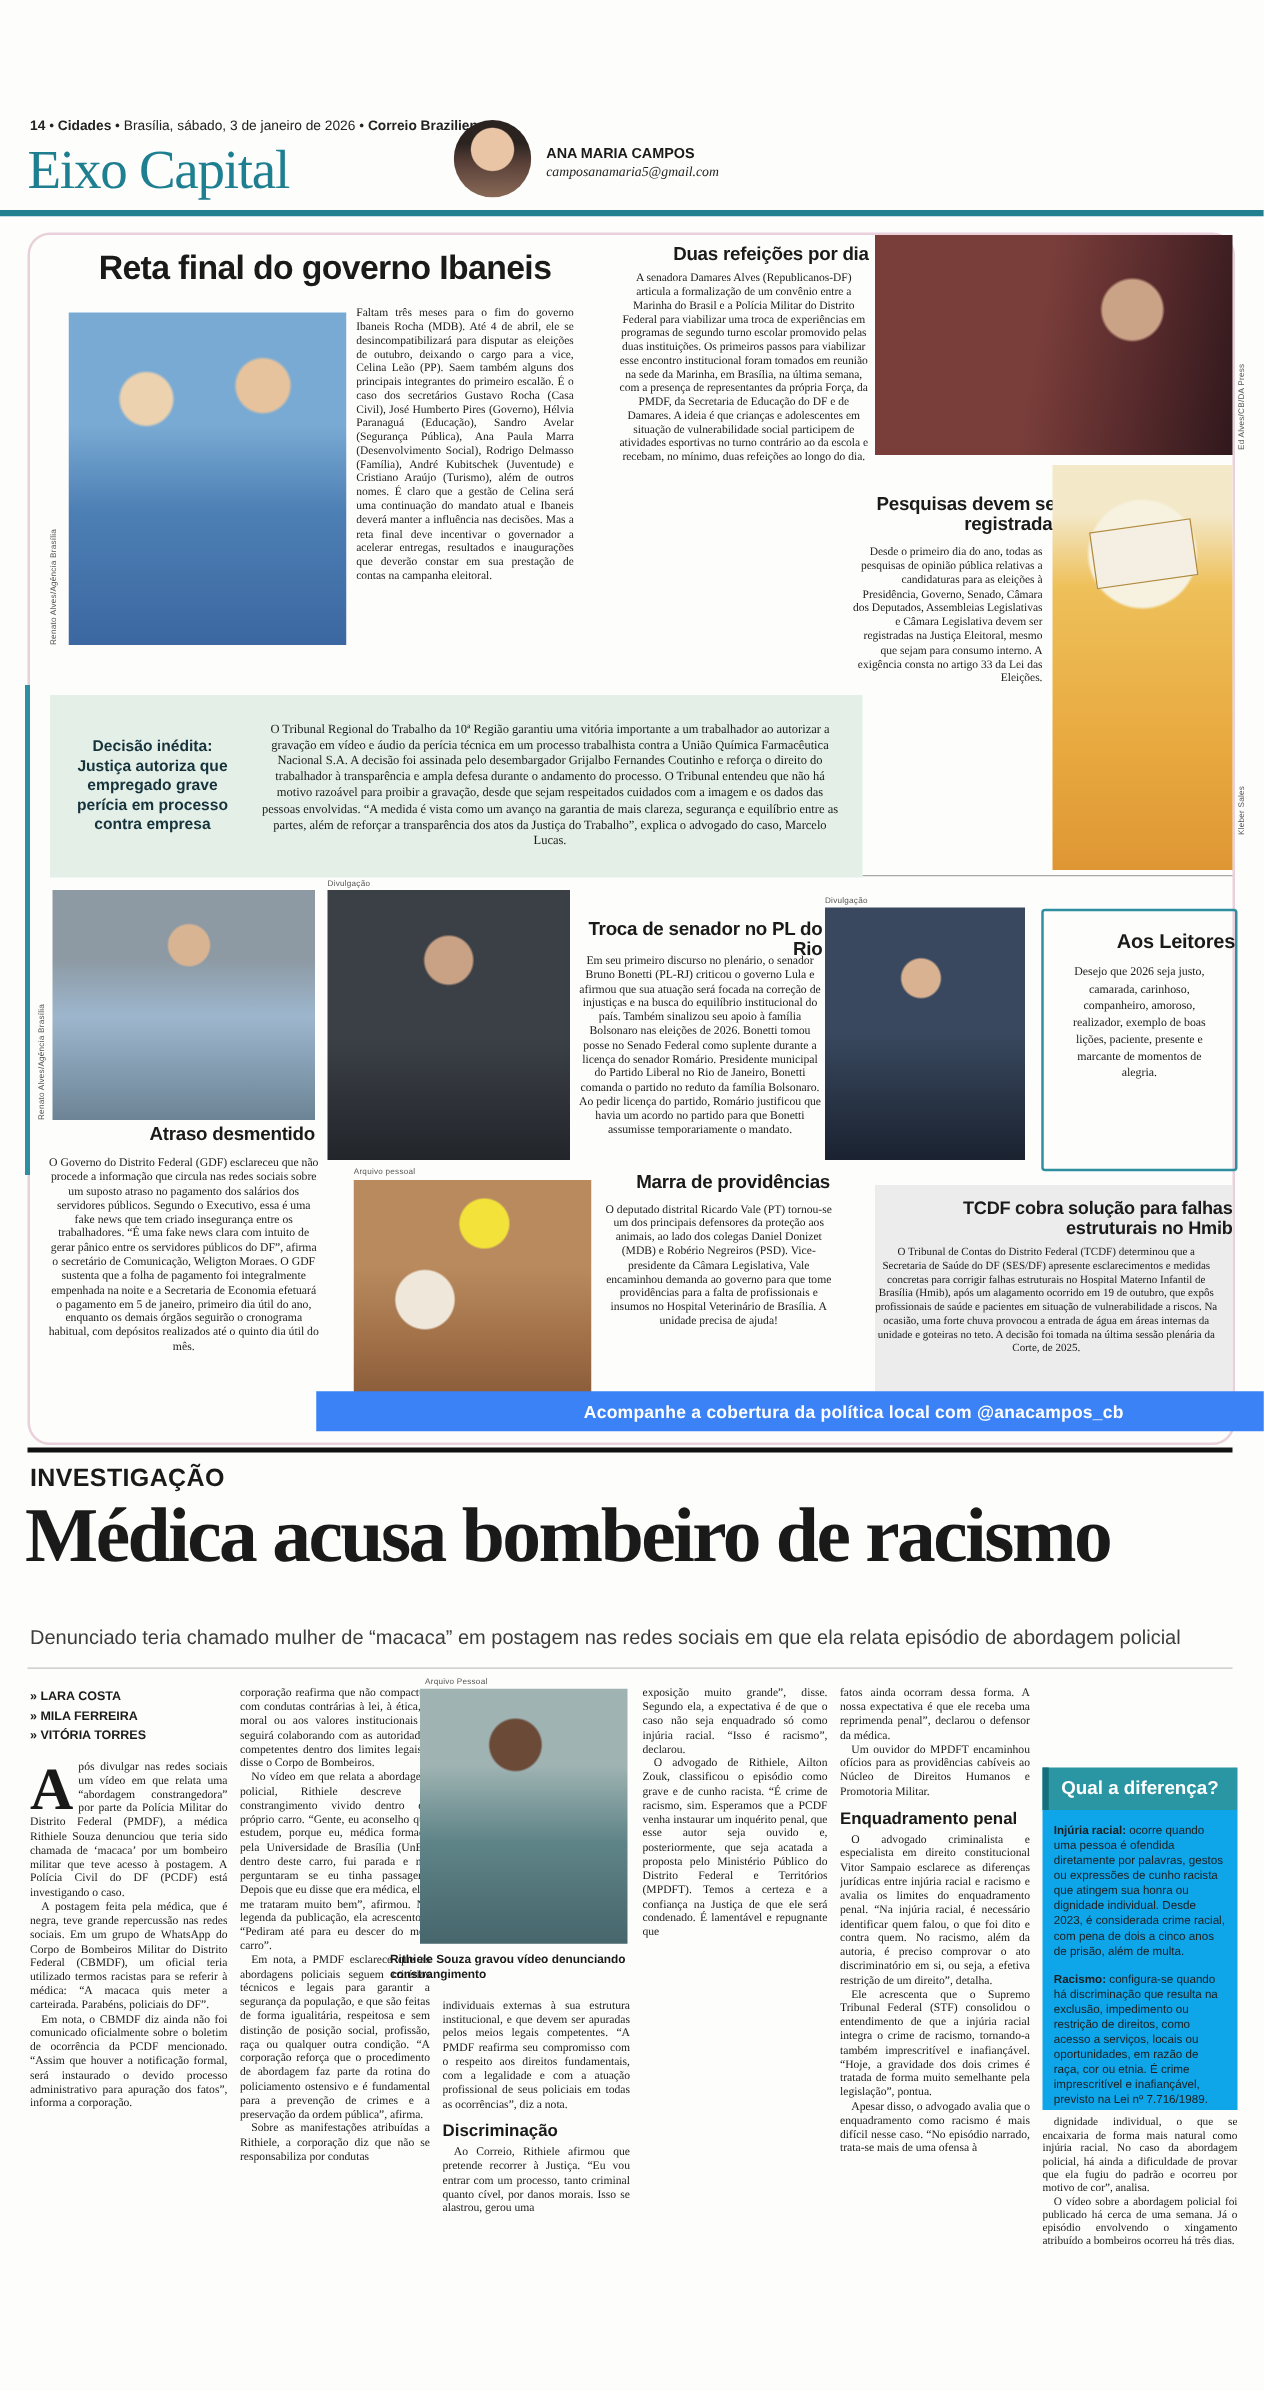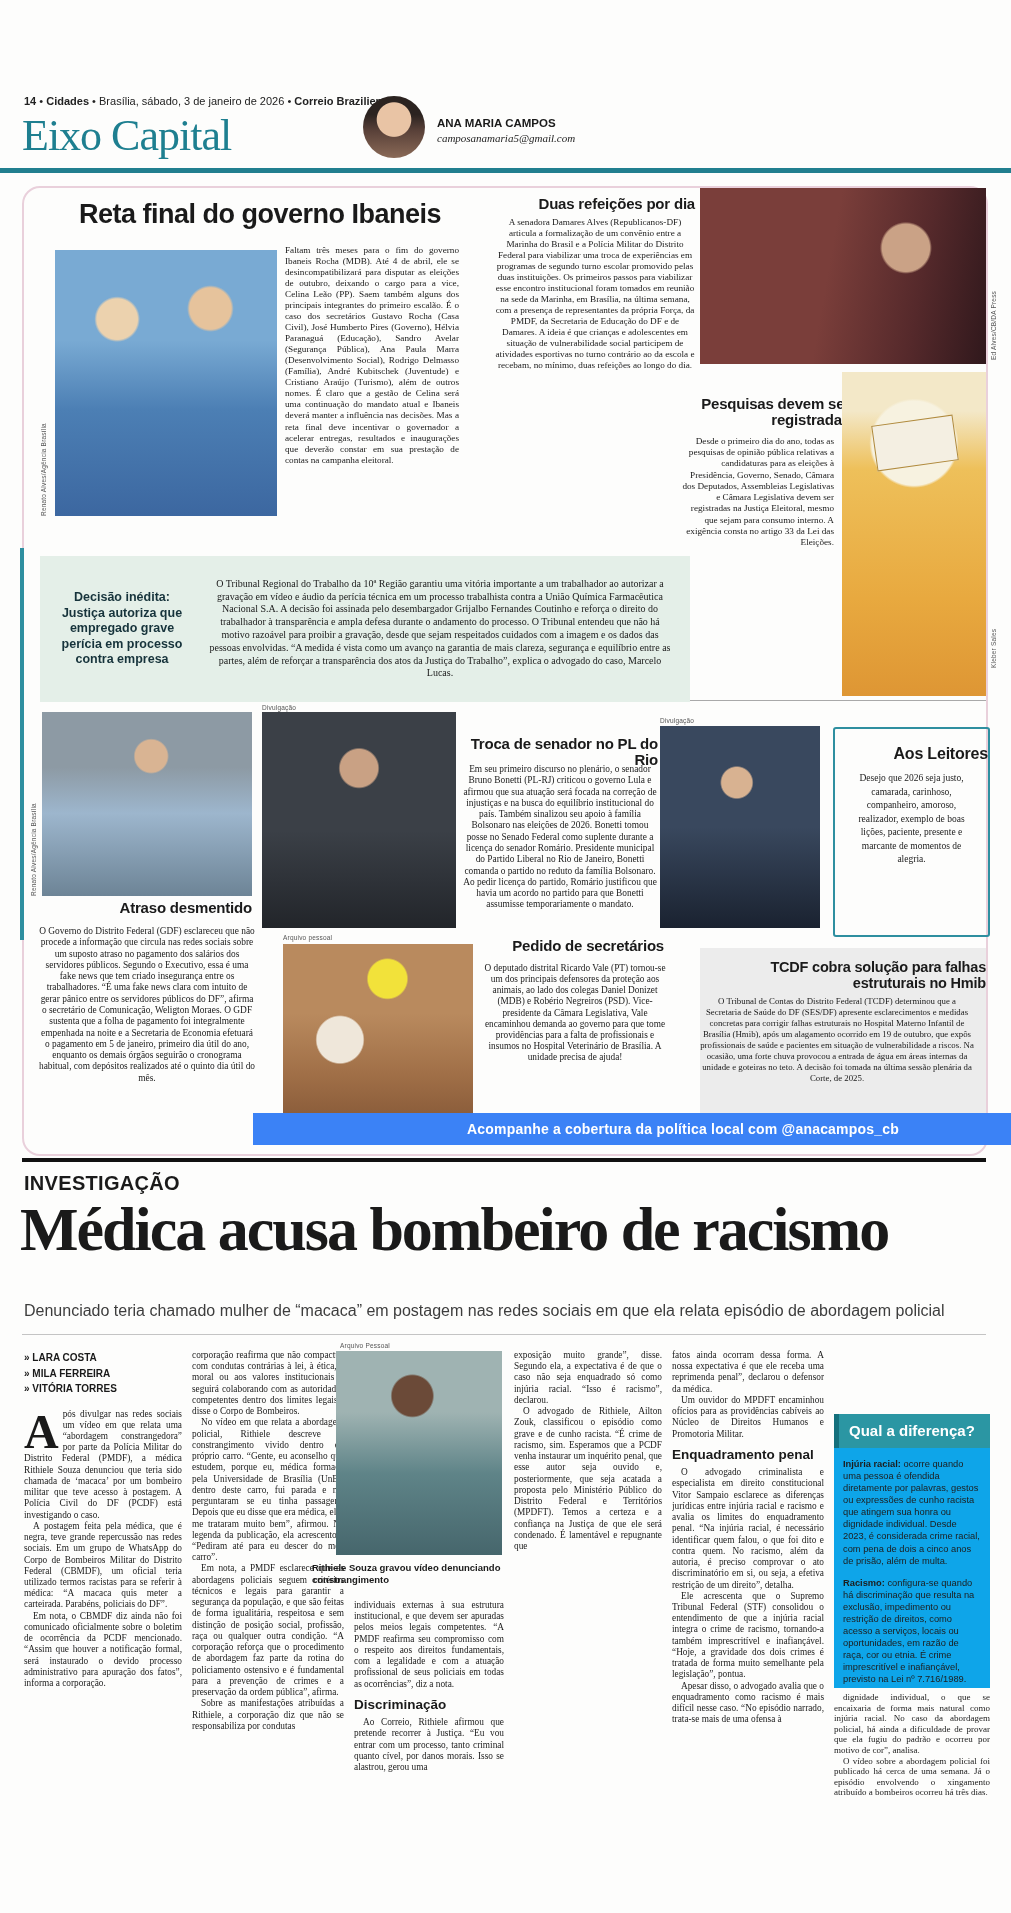--- a/index.html
+++ b/index.html
@@ -197,21 +197,21 @@
 <div class="abs credit" id="pod-credit">Divulgação</div>
 <div class="abs photo" id="podium-photo"></div>
 
 <div class="abs" id="leitores-box">
   <div class="sec-title" id="leitores-title">Aos Leitores</div>
   <div id="leitores-body">Desejo que 2026 seja justo, camarada, carinhoso, companheiro, amoroso, realizador, exemplo de boas lições, paciente, presente e marcante de momentos de alegria.</div>
 </div>
 
 <div class="abs credit" id="pedido-credit">Arquivo pessoal</div>
 <div class="abs photo" id="animal-photo"></div>
-<div class="abs sec-title" id="pedido-title">Pedido de secretários</div>
+<div class="abs sec-title" id="pedido-title">Marra de providências</div>
 <div class="abs center clip" id="pedido-body">O deputado distrital Ricardo Vale (PT) tornou-se um dos principais defensores da proteção aos animais, ao lado dos colegas Daniel Donizet (MDB) e Robério Negreiros (PSD). Vice-presidente da Câmara Legislativa, Vale encaminhou demanda ao governo para que tome providências para a falta de profissionais e insumos no Hospital Veterinário de Brasília. A unidade precisa de ajuda!</div>
 
 <div class="abs" id="tcdf-box">
   <div class="sec-title" id="tcdf-title">TCDF cobra solução para falhas estruturais no Hmib</div>
   <div id="tcdf-body">O Tribunal de Contas do Distrito Federal (TCDF) determinou que a Secretaria de Saúde do DF (SES/DF) apresente esclarecimentos e medidas concretas para corrigir falhas estruturais no Hospital Materno Infantil de Brasília (Hmib), após um alagamento ocorrido em 19 de outubro, que expôs profissionais de saúde e pacientes em situação de vulnerabilidade a riscos. Na ocasião, uma forte chuva provocou a entrada de água em áreas internas da unidade e goteiras no teto. A decisão foi tomada na última sessão plenária da Corte, de 2025.</div>
 </div>
 
 <div class="abs" id="banner">Acompanhe a cobertura da política local com @anacampos_cb</div>
 
 <div class="abs" id="black-rule"></div>

